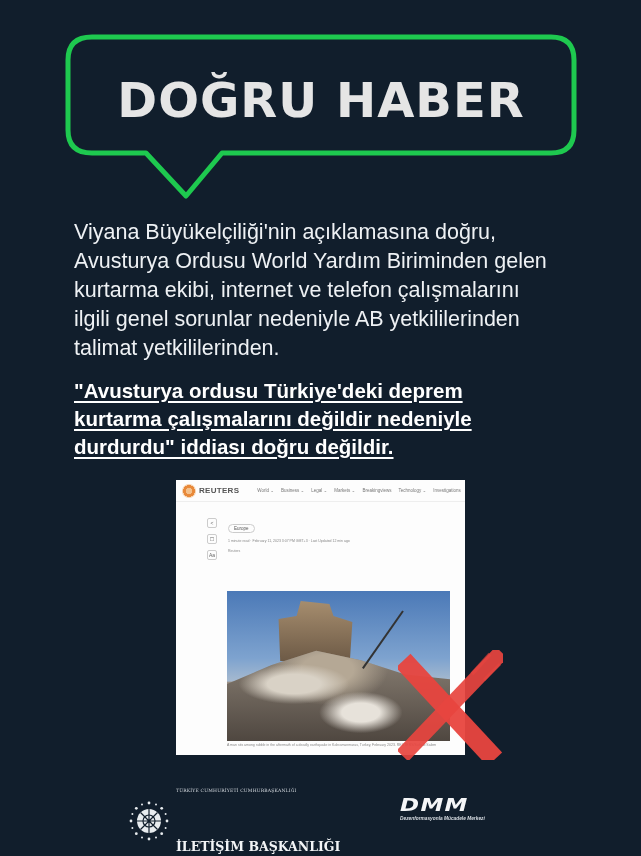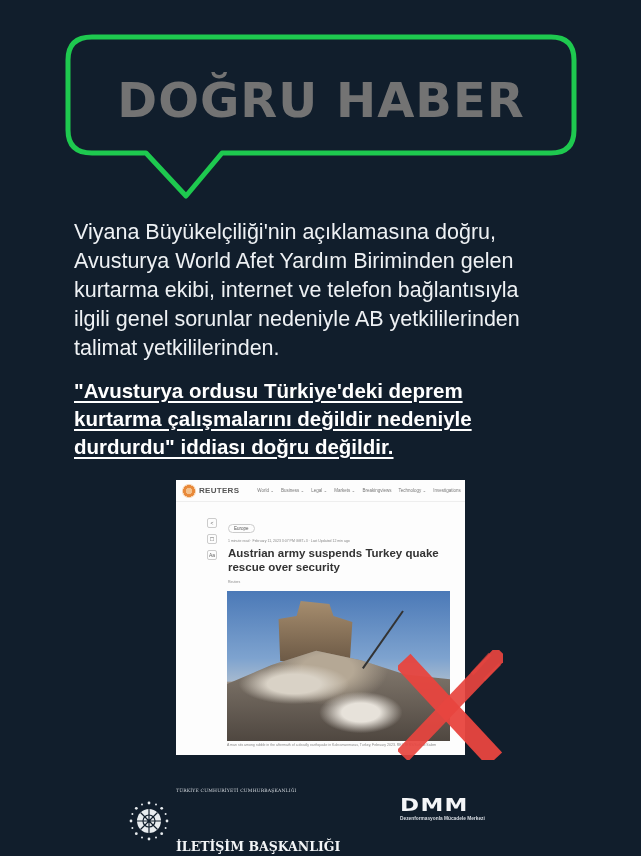--- a/index.html
+++ b/index.html
@@ -10,21 +10,21 @@
     position: relative;
     color: #f2f4f6;
   }
   .bubble-wrap { position: absolute; left: 0; top: 0; width: 641px; height: 210px; }
   .bubble-svg { position: absolute; left: 0; top: 0; }
   .bubble-title {
     position: absolute; left: 65px; top: 34px; width: 512px; height: 122px;
     display: flex; align-items: center; justify-content: center;
     font-family: "DejaVu Sans", sans-serif;
     font-weight: bold; font-size: 48px; letter-spacing: 1px;
-    color: #737373;
+    color: #e5e5e5;
     padding-top: 10px;
     border-radius: 19px;
   }
   .body-text {
     position: absolute; left: 74px; top: 218px; width: 500px;
     font-size: 21.5px; line-height: 29px; color: #eef1f4;
   }
   .body-text .line { display: block; white-space: nowrap; }
   .claim-text {
     position: absolute; left: 74px; top: 377px; width: 500px;
@@ -90,38 +90,38 @@
   }
   .caption { position: absolute; left: 51px; top: 263px; width: 230px; font-size: 3.5px; color: #888; line-height: 5px; }
 
   .red-x { position: absolute; left: 398px; top: 650px; }
 
   
   .logo-iletisim { position: absolute; left: 128px; top: 788px; display: flex; align-items: center; gap: 6px; }
   .iletisim-text { display: flex; flex-direction: column; gap: 45px; }
   .iletisim-small { font-family: "DejaVu Serif", serif; font-size: 4.5px; color: #d8dde3; letter-spacing: 0.2px; white-space: nowrap; }
   .iletisim-big { font-family: "DejaVu Serif", serif; font-size: 12.5px; font-weight: bold; color: #f2f4f6; white-space: nowrap; margin-top: 1px; }
-  .logo-dmm { position: absolute; left: 400px; top: 798px; display: flex; flex-direction: column; }
+  .logo-dmm { position: absolute; left: 400px; top: 798px; display: flex; flex-direction: column; font-style: italic; }
   .dmm-big { font-family: "DejaVu Sans", sans-serif; font-weight: bold; font-size: 17px; letter-spacing: 1px; color: #f5f6f8; line-height: 15px; transform: scaleX(1.35); transform-origin: left; }
   .dmm-small { font-size: 4.8px; color: #d8dde3; margin-top: 3px; white-space: nowrap; font-weight: bold; }
 </style>
 </head>
 <body>
 
 <div class="bubble-wrap">
   <svg class="bubble-svg" width="641" height="210">
     <path d="M 92 37 L 551 37 Q 574 37 574 60 L 574 130 Q 574 153 551 153 L 222 153 L 186 196 L 146 153 L 92 153 Q 68 153 68 130 L 68 60 Q 68 37 92 37 Z" fill="none" stroke="#1ec94f" stroke-width="5" stroke-linejoin="round"></path>
   </svg>
   <div class="bubble-title">DOĞRU HABER</div>
 </div>
 
 <div class="body-text">
   <span class="line">Viyana Büyükelçiliği'nin açıklamasına doğru,</span>
-  <span class="line">Avusturya World Afet Yardım Biriminden gelen</span>
-  <span class="line">kurtarma ekibi, internet ve telefon bağlantısıyla</span>
+  <span class="line">Avusturya Ordusu World Yardım Biriminden gelen</span>
+  <span class="line">kurtarma ekibi, internet ve telefon çalışmalarını</span>
   <span class="line">ilgili genel sorunlar nedeniyle AB yetkililerinden</span>
   <span class="line">talimat yetkililerinden.</span>
 </div>
 
 <div class="claim-text">
   <span class="line">"Avusturya ordusu Türkiye'deki deprem</span>
   <span class="line">kurtarma çalışmalarını değildir nedeniyle</span>
   <span class="line">durdurdu" iddiası doğru değildir.</span>
 </div>
 
@@ -144,24 +144,20 @@
 
   <div class="card-side">
     <span class="side-btn">&lt;</span>
     <span class="side-btn">☐</span>
     <span class="side-btn">Aa</span>
   </div>
 
   <div class="card-main">
     <span class="tag">Europe</span>
     <div class="meta">1 minute read · February 11, 2023 3:07 PM GMT+3 · Last Updated 12 min ago</div>
-    <div class="headline">
-      <div>Austrian army suspends Turkey quake</div>
-      <div>rescue over security</div>
-    </div>
     <div class="byline">Reuters</div>
   </div>
 
   <div class="photo">
     <div class="building"></div>
     <div class="rubble"></div>
     <div class="crane"></div>
   </div>
   <div class="caption">A man sits among rubble in the aftermath of a deadly earthquake in Kahramanmaras, Turkey, February 2023. REUTERS/Suhaib Salem</div>
 </div>

